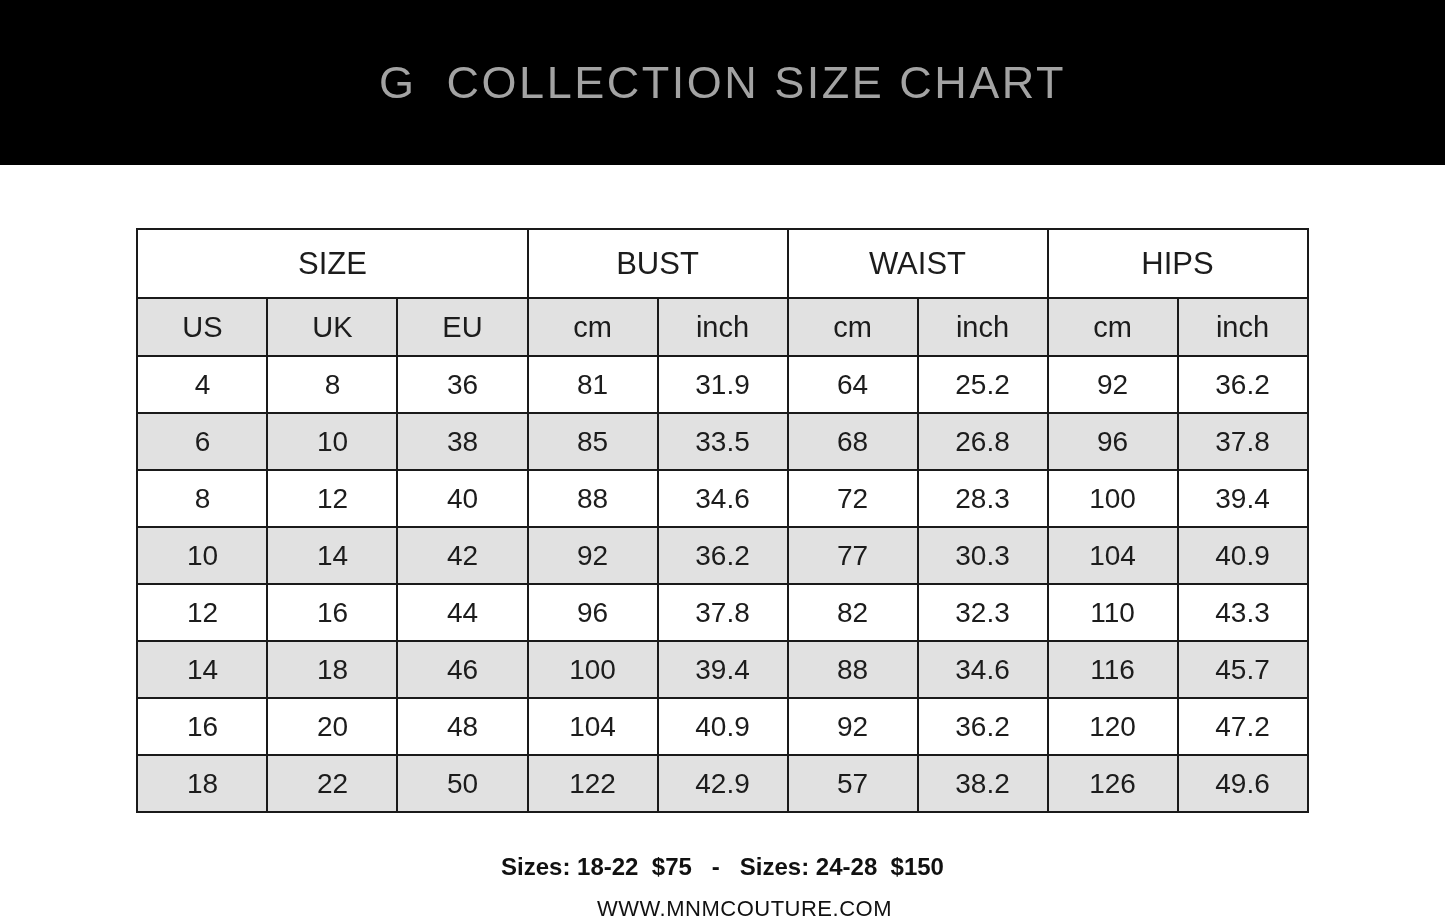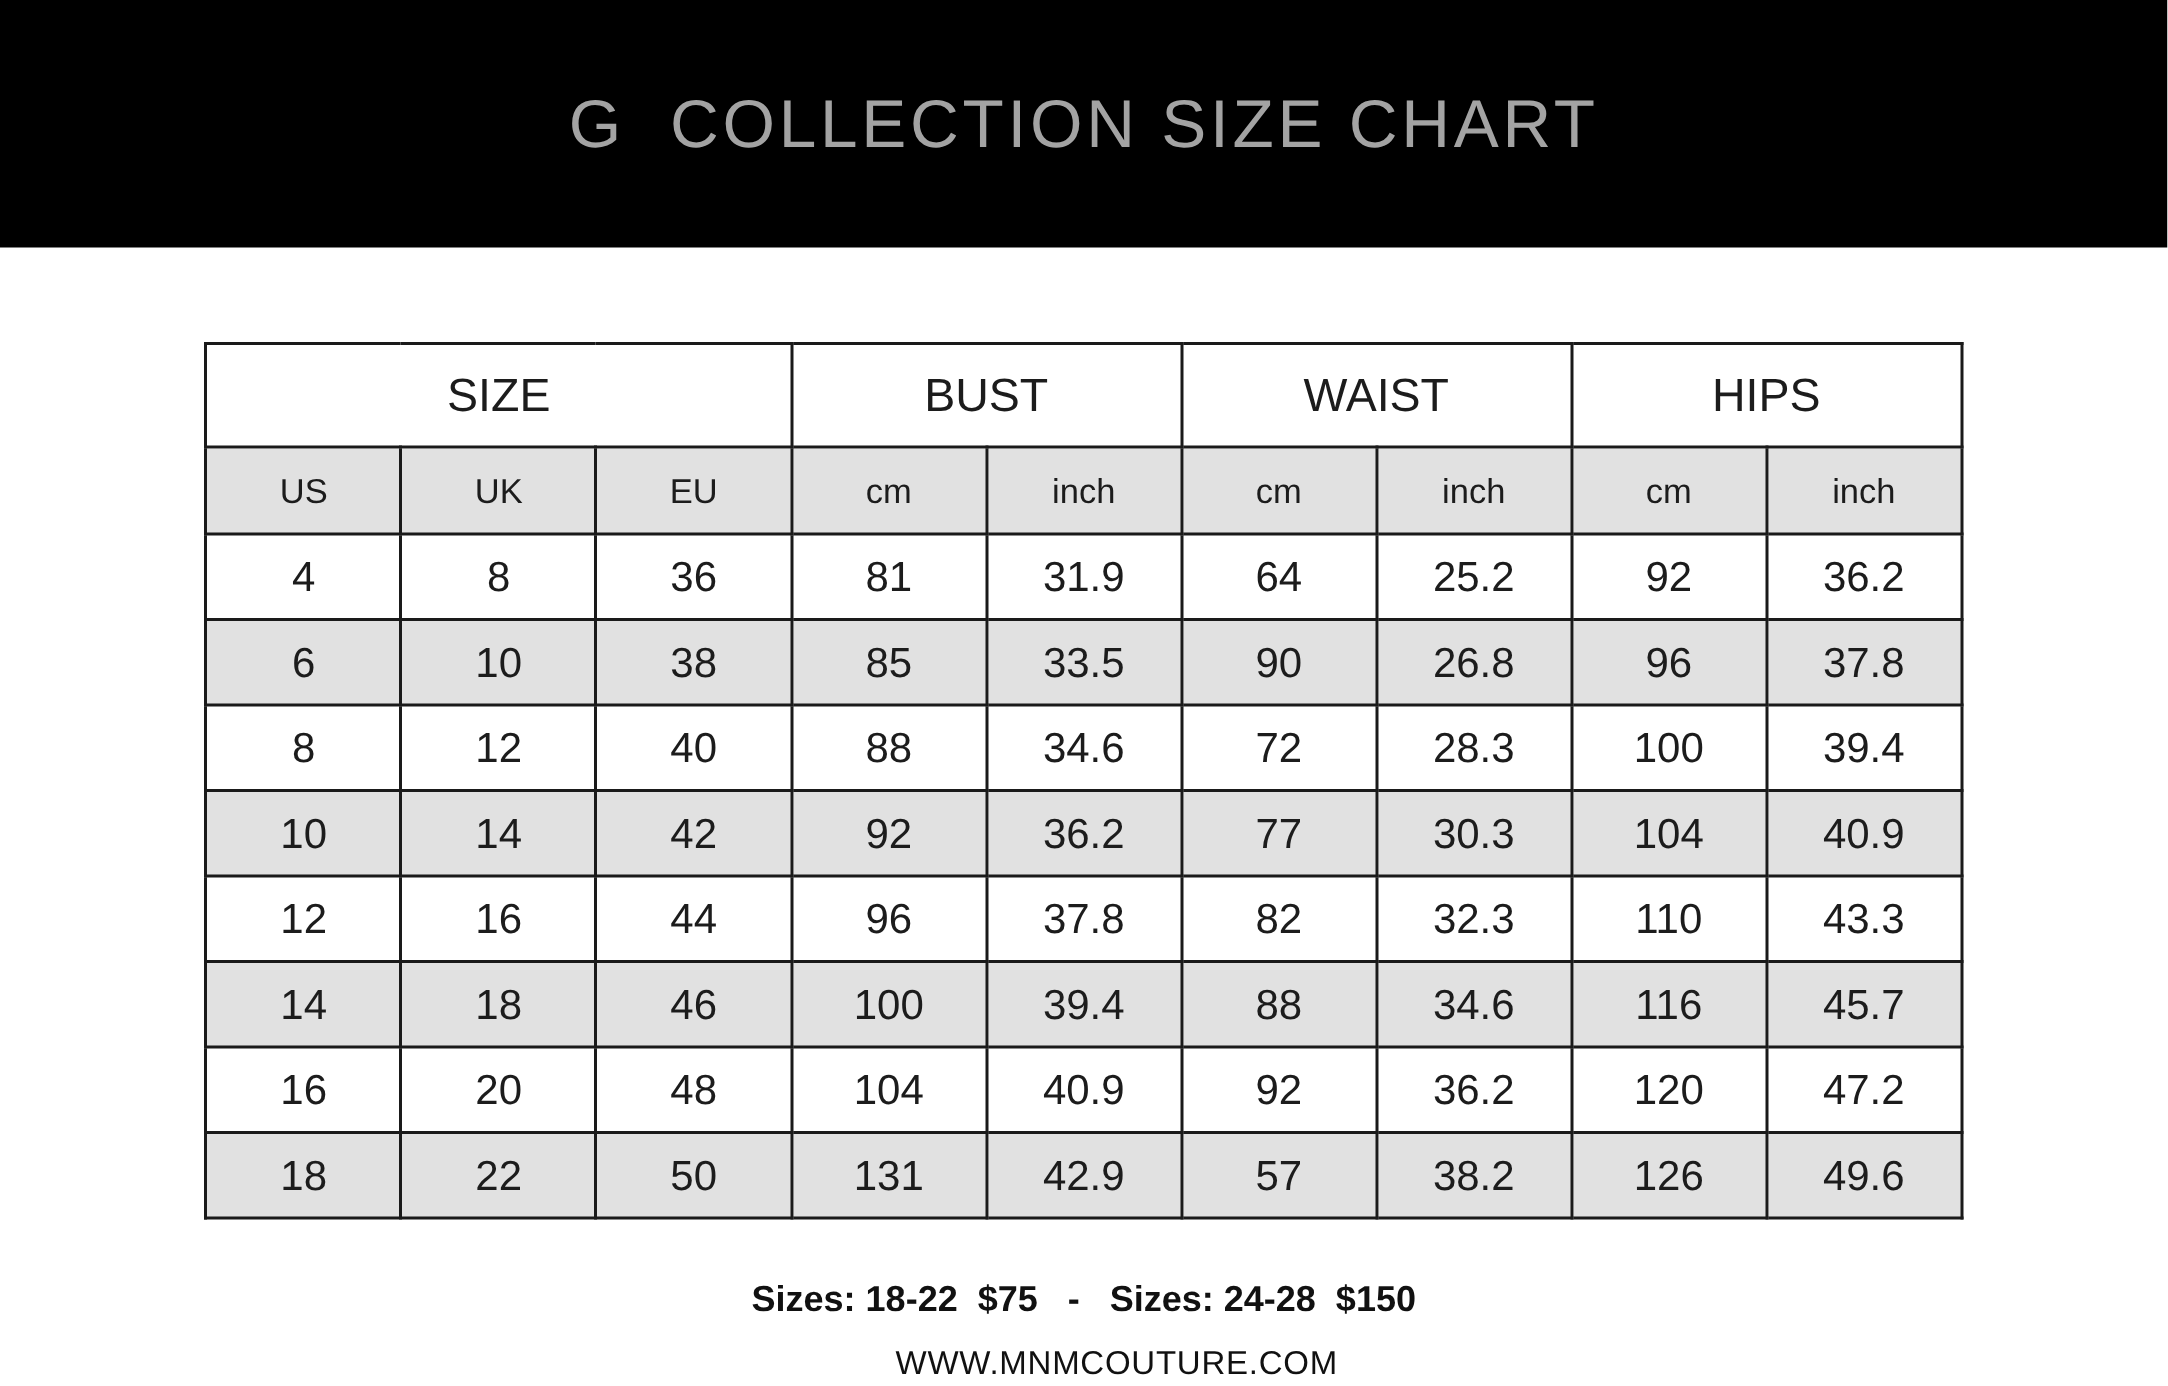--- a/index.html
+++ b/index.html
@@ -40,21 +40,21 @@
     padding: 0;
     overflow: hidden;
   }
   .size-table thead tr.group-row th {
     height: 69px;
     font-size: 31px;
     background: #ffffff;
   }
   .size-table thead tr.subhead-row th {
     height: 58px;
-    font-size: 23px;
+    font-size: 29px;
     background: #e1e1e1;
   }
   .size-table tbody td {
     height: 57px;
     font-size: 28px;
     background: #ffffff;
   }
   .size-table tbody tr.alt td {
     background: #e1e1e1;
   }
@@ -127,21 +127,21 @@
         <td>25.2</td>
         <td>92</td>
         <td>36.2</td>
       </tr>
       <tr class="alt">
         <td>6</td>
         <td>10</td>
         <td>38</td>
         <td>85</td>
         <td>33.5</td>
-        <td>90</td>
+        <td>68</td>
         <td>26.8</td>
         <td>96</td>
         <td>37.8</td>
       </tr>
       <tr>
         <td>8</td>
         <td>12</td>
         <td>40</td>
         <td>88</td>
         <td>34.6</td>
@@ -191,21 +191,21 @@
         <td>40.9</td>
         <td>92</td>
         <td>36.2</td>
         <td>120</td>
         <td>47.2</td>
       </tr>
       <tr class="alt">
         <td>18</td>
         <td>22</td>
         <td>50</td>
-        <td>131</td>
+        <td>122</td>
         <td>42.9</td>
         <td>57</td>
         <td>38.2</td>
         <td>126</td>
         <td>49.6</td>
       </tr>
     </tbody>
 </table>
 
 <div class="pricing">Sizes: 18-22  $75   -   Sizes: 24-28  $150</div>

